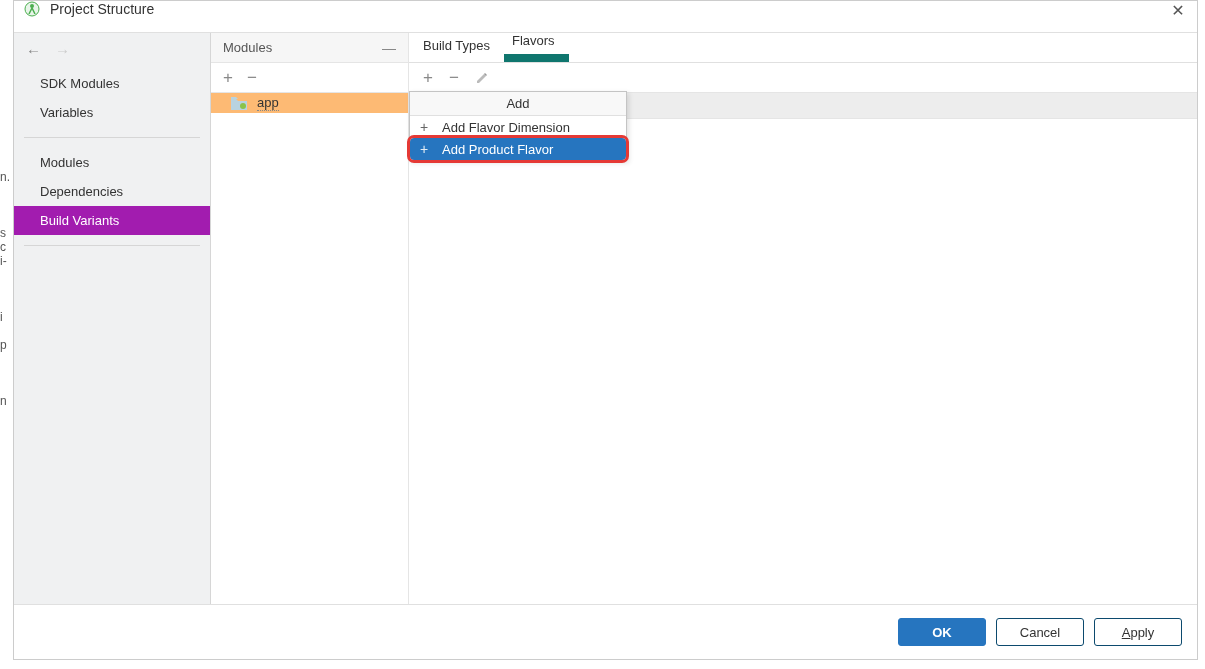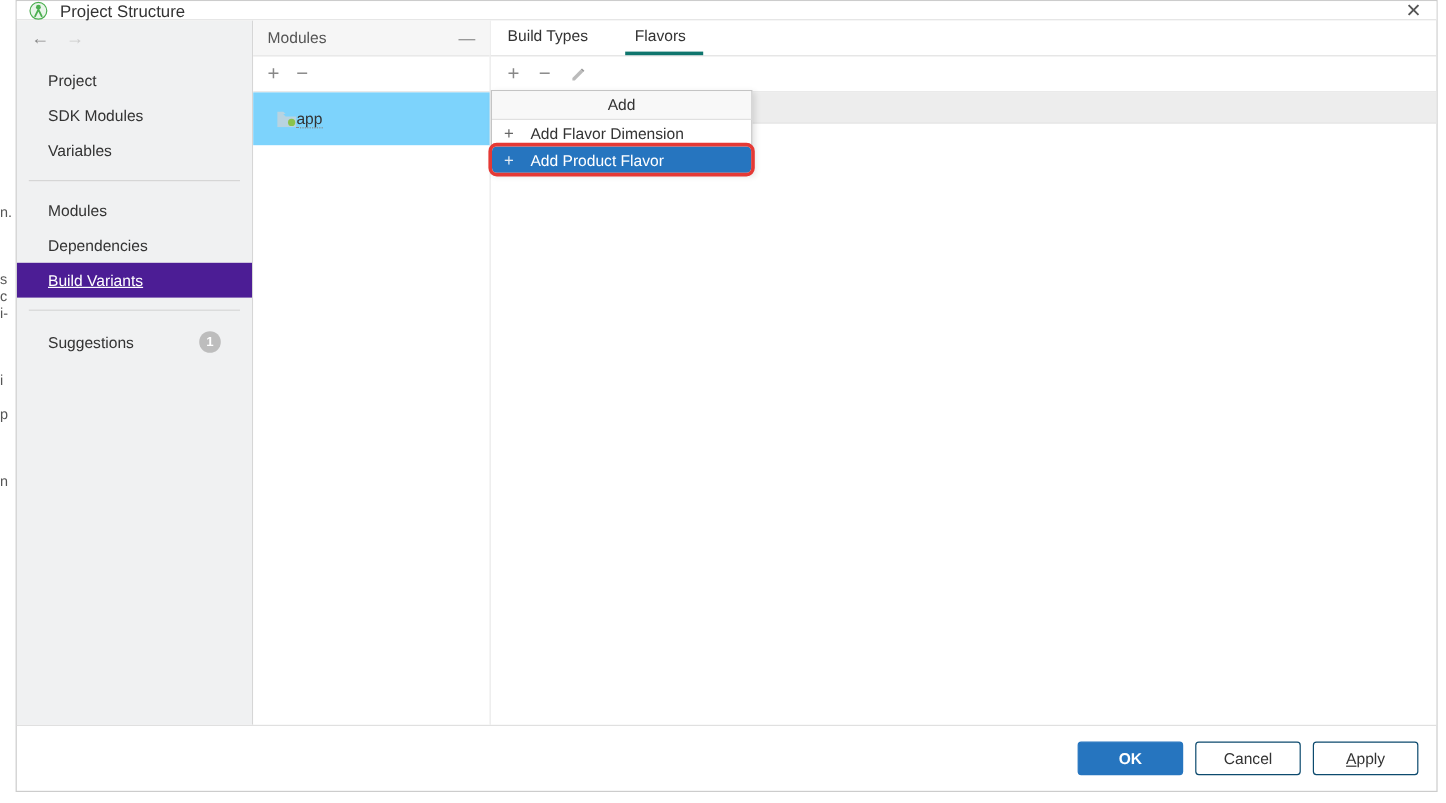--- a/index.html
+++ b/index.html
@@ -20,23 +20,22 @@
       width: 1185px;
       height: 660px;
       margin-left: 13px;
       background: #fff;
       border: 1px solid #ccc;
       display: flex;
       flex-direction: column;
       position: relative;
     }
     .titlebar {
-      height: 16px;
-      display: flex;
-      align-items: center;
+      height: 32px;
+      display: flex;
       padding: 0 10px;
       border-bottom: 1px solid #e0e0e0;
       background: #fff;
     }
     .titlebar .app-icon {
       width: 16px;
       height: 16px;
       margin-right: 10px;
       display: flex;
       align-items: center;
@@ -89,23 +88,22 @@
     }
     .sidebar-item {
       padding: 7px 26px;
       cursor: pointer;
       color: #333;
       display: flex;
       align-items: center;
       justify-content: space-between;
     }
     .sidebar-item.selected {
-      background: #4c1d95;
+      background: #a21caf;
       color: #fff;
-      text-decoration: underline;
     }
     .sidebar-divider {
       height: 1px;
       border-top: 1px solid #d6d6d6;
       margin: 4px 10px;
     }
     .badge {
       background: #bdbdbd;
       color: #fff;
       border-radius: 50%;
@@ -148,26 +146,26 @@
       padding: 0 12px;
       border-bottom: 1px solid #e5e5e5;
     }
     .tool-icon {
       color: #888;
       font-size: 17px;
       cursor: pointer;
       line-height: 1;
     }
     .module-item {
-      height: 44px;
+      height: 20px;
       display: flex;
       align-items: center;
       padding: 0 20px;
-      background: #7dd3fc;
-      gap: 0;
+      background: #fdba74;
+      gap: 10px;
     }
     .module-folder {
       width: 16px;
       height: 13px;
       position: relative;
     }
     .module-folder svg {
       display: block;
     }
     .module-label {
@@ -179,31 +177,31 @@
       display: flex;
       flex-direction: column;
       background: #fff;
     }
     .tabs {
       height: 30px;
       display: flex;
       align-items: flex-end;
       border-bottom: 1px solid #e0e0e0;
       padding: 0 6px;
-      gap: 17px;
+      gap: 0;
     }
     .tab {
       padding: 6px 14px 6px 8px;
       font-size: 13px;
       cursor: pointer;
       color: #333;
       border-bottom: 3px solid transparent;
     }
     .tab.active {
-      border-bottom: 3px solid #0f766e;
+      border-bottom: 8px solid #0f766e;
     }
     .content-toolbar {
       height: 30px;
       display: flex;
       align-items: center;
       gap: 16px;
       padding: 0 14px;
       border-bottom: 1px solid #e5e5e5;
       position: relative;
     }
@@ -337,48 +335,39 @@
 
   <div class="dialog-body">
 
     <div class="sidebar">
       <div class="nav-arrows">
         <span class="nav-arrow">←</span>
         <span class="nav-arrow disabled">→</span>
       </div>
       <div class="sidebar-group">
         <div class="sidebar-item">
-          <span>Project</span>
-        </div>
-        <div class="sidebar-item">
           <span>SDK Modules</span>
         </div>
         <div class="sidebar-item">
           <span>Variables</span>
         </div>
       </div>
       <div class="sidebar-divider"></div>
       <div class="sidebar-group">
         <div class="sidebar-item">
           <span>Modules</span>
         </div>
         <div class="sidebar-item">
           <span>Dependencies</span>
         </div>
         <div class="sidebar-item selected">
           <span>Build Variants</span>
         </div>
       </div>
       <div class="sidebar-divider"></div>
-      <div class="sidebar-group">
-        <div class="sidebar-item">
-          <span>Suggestions</span>
-          <span class="badge">1</span>
-        </div>
-      </div>
     </div>
 
     <div class="modules-pane">
       <div class="pane-header">
         <span class="pane-header-title">Modules</span>
         <span class="collapse-icon">—</span>
       </div>
       <div class="modules-toolbar">
         <span class="tool-icon">+</span>
         <span class="tool-icon">−</span>

